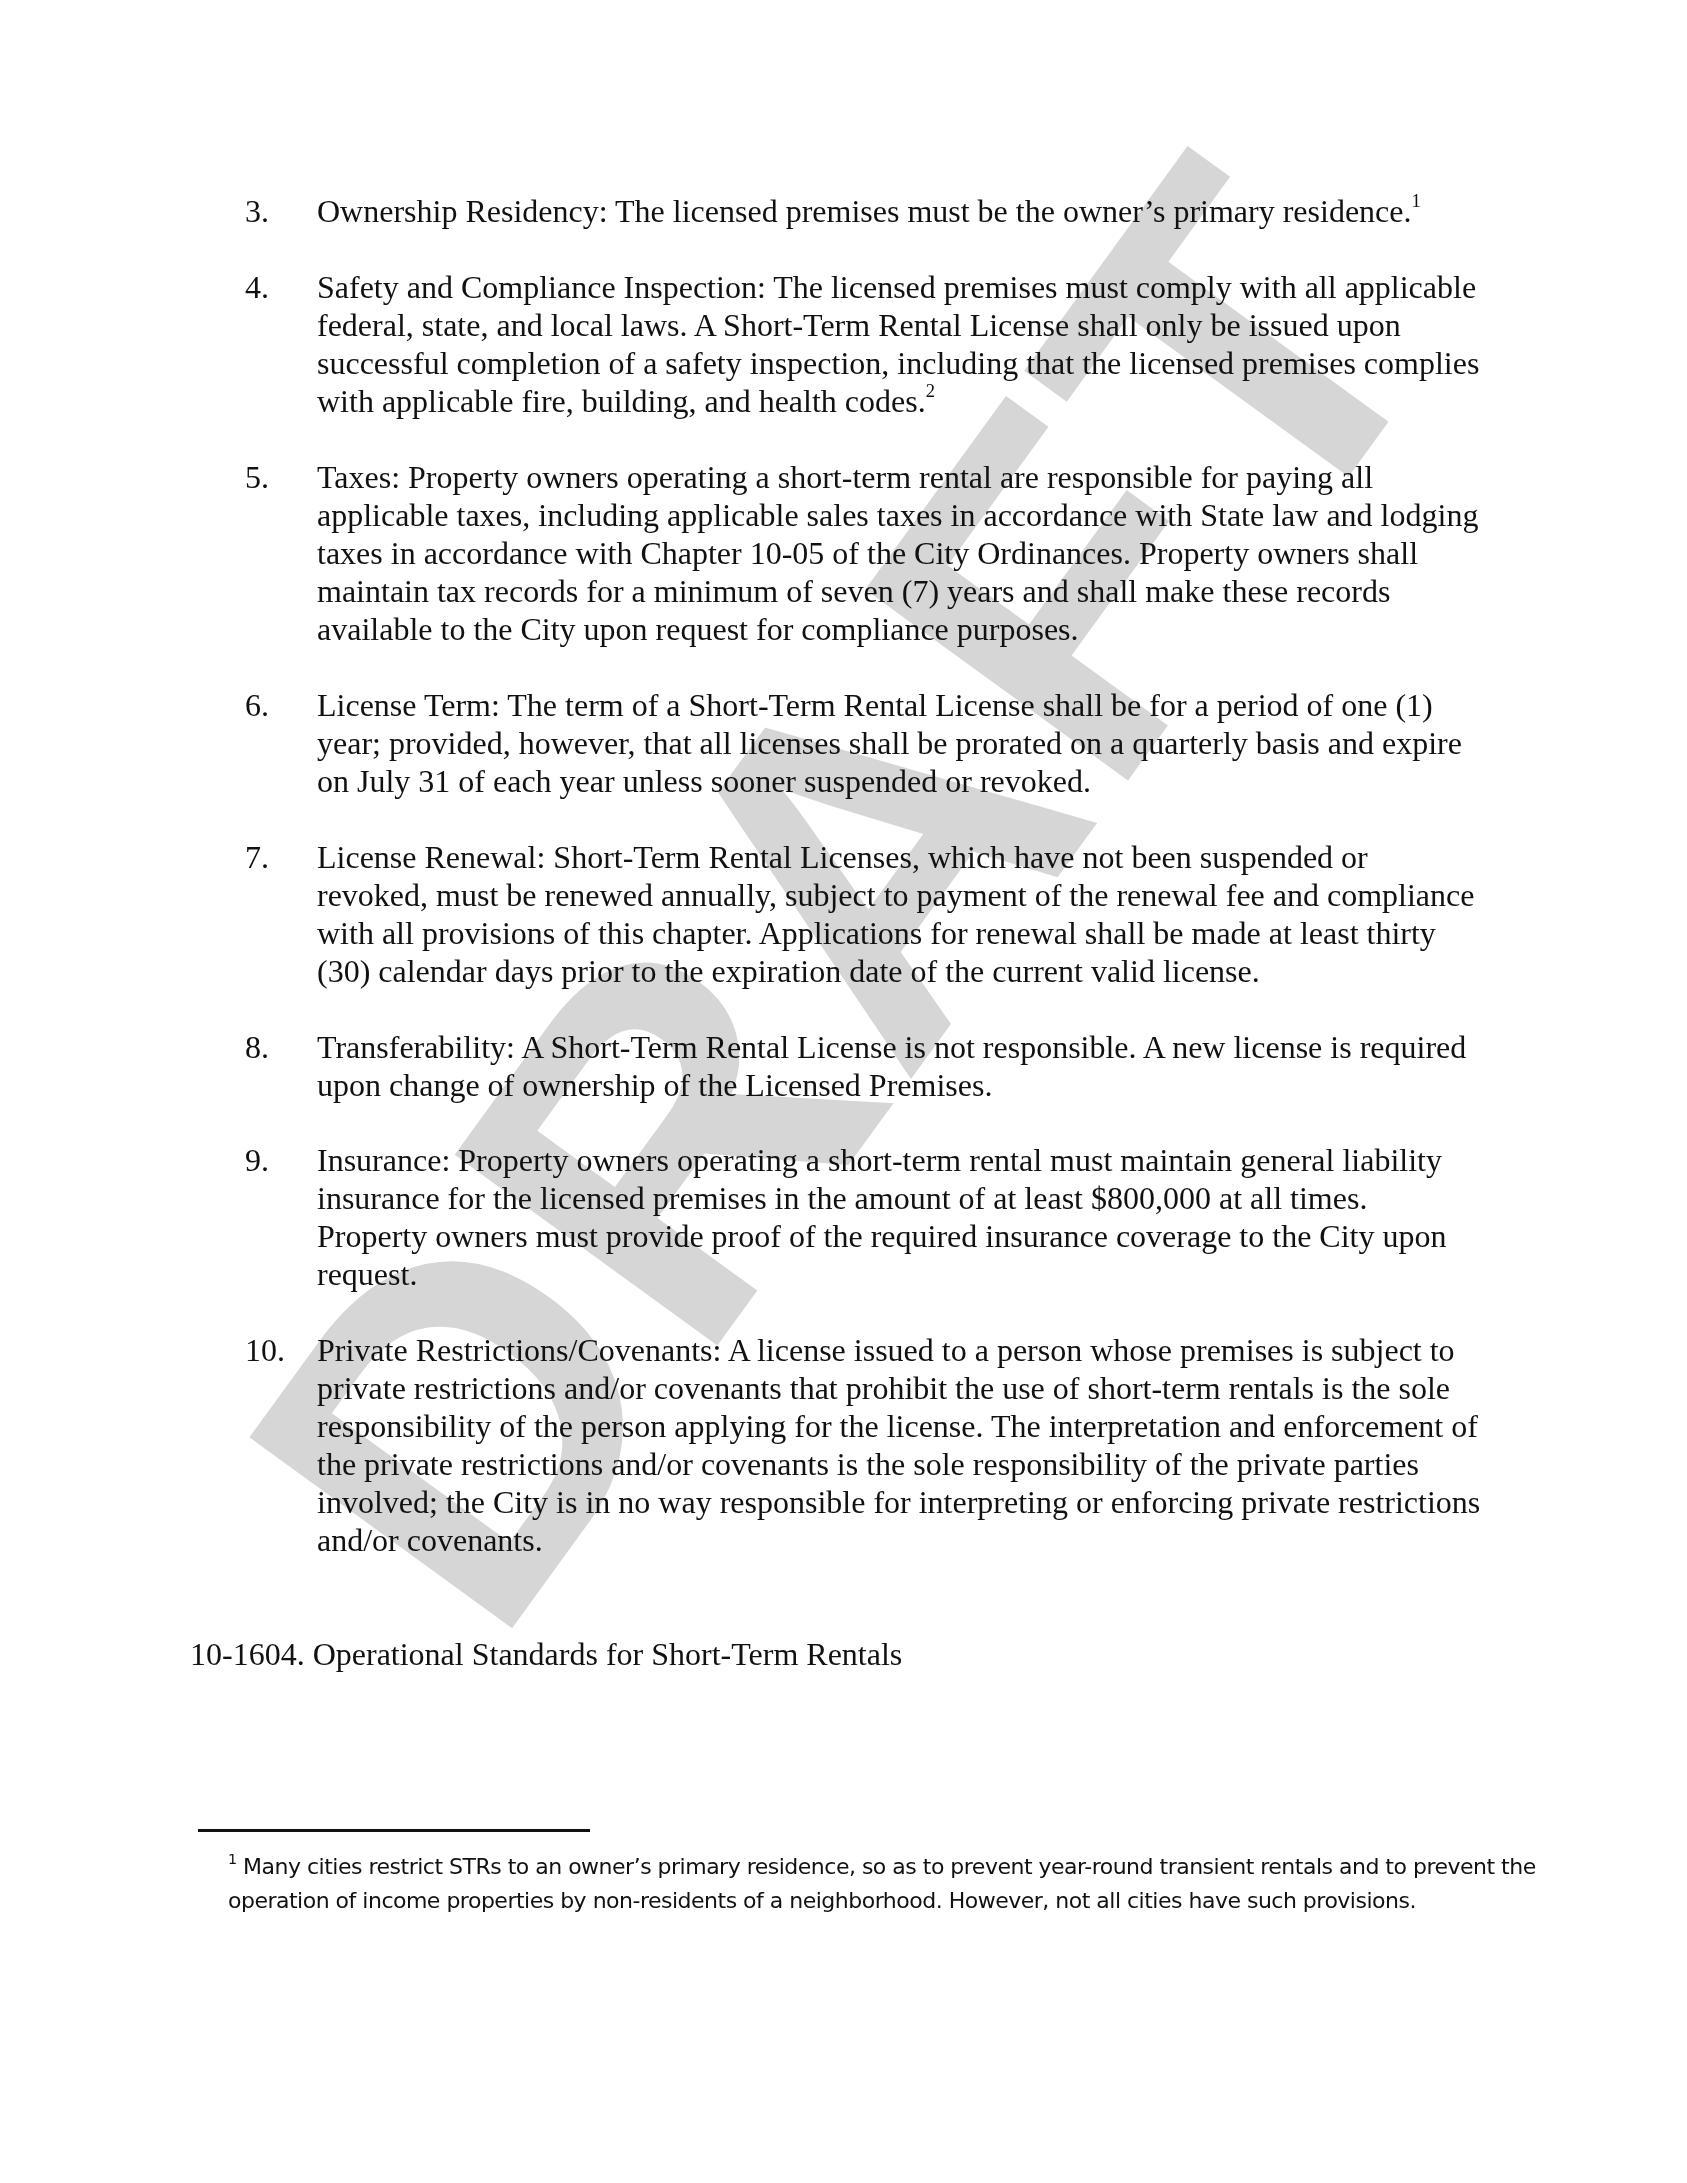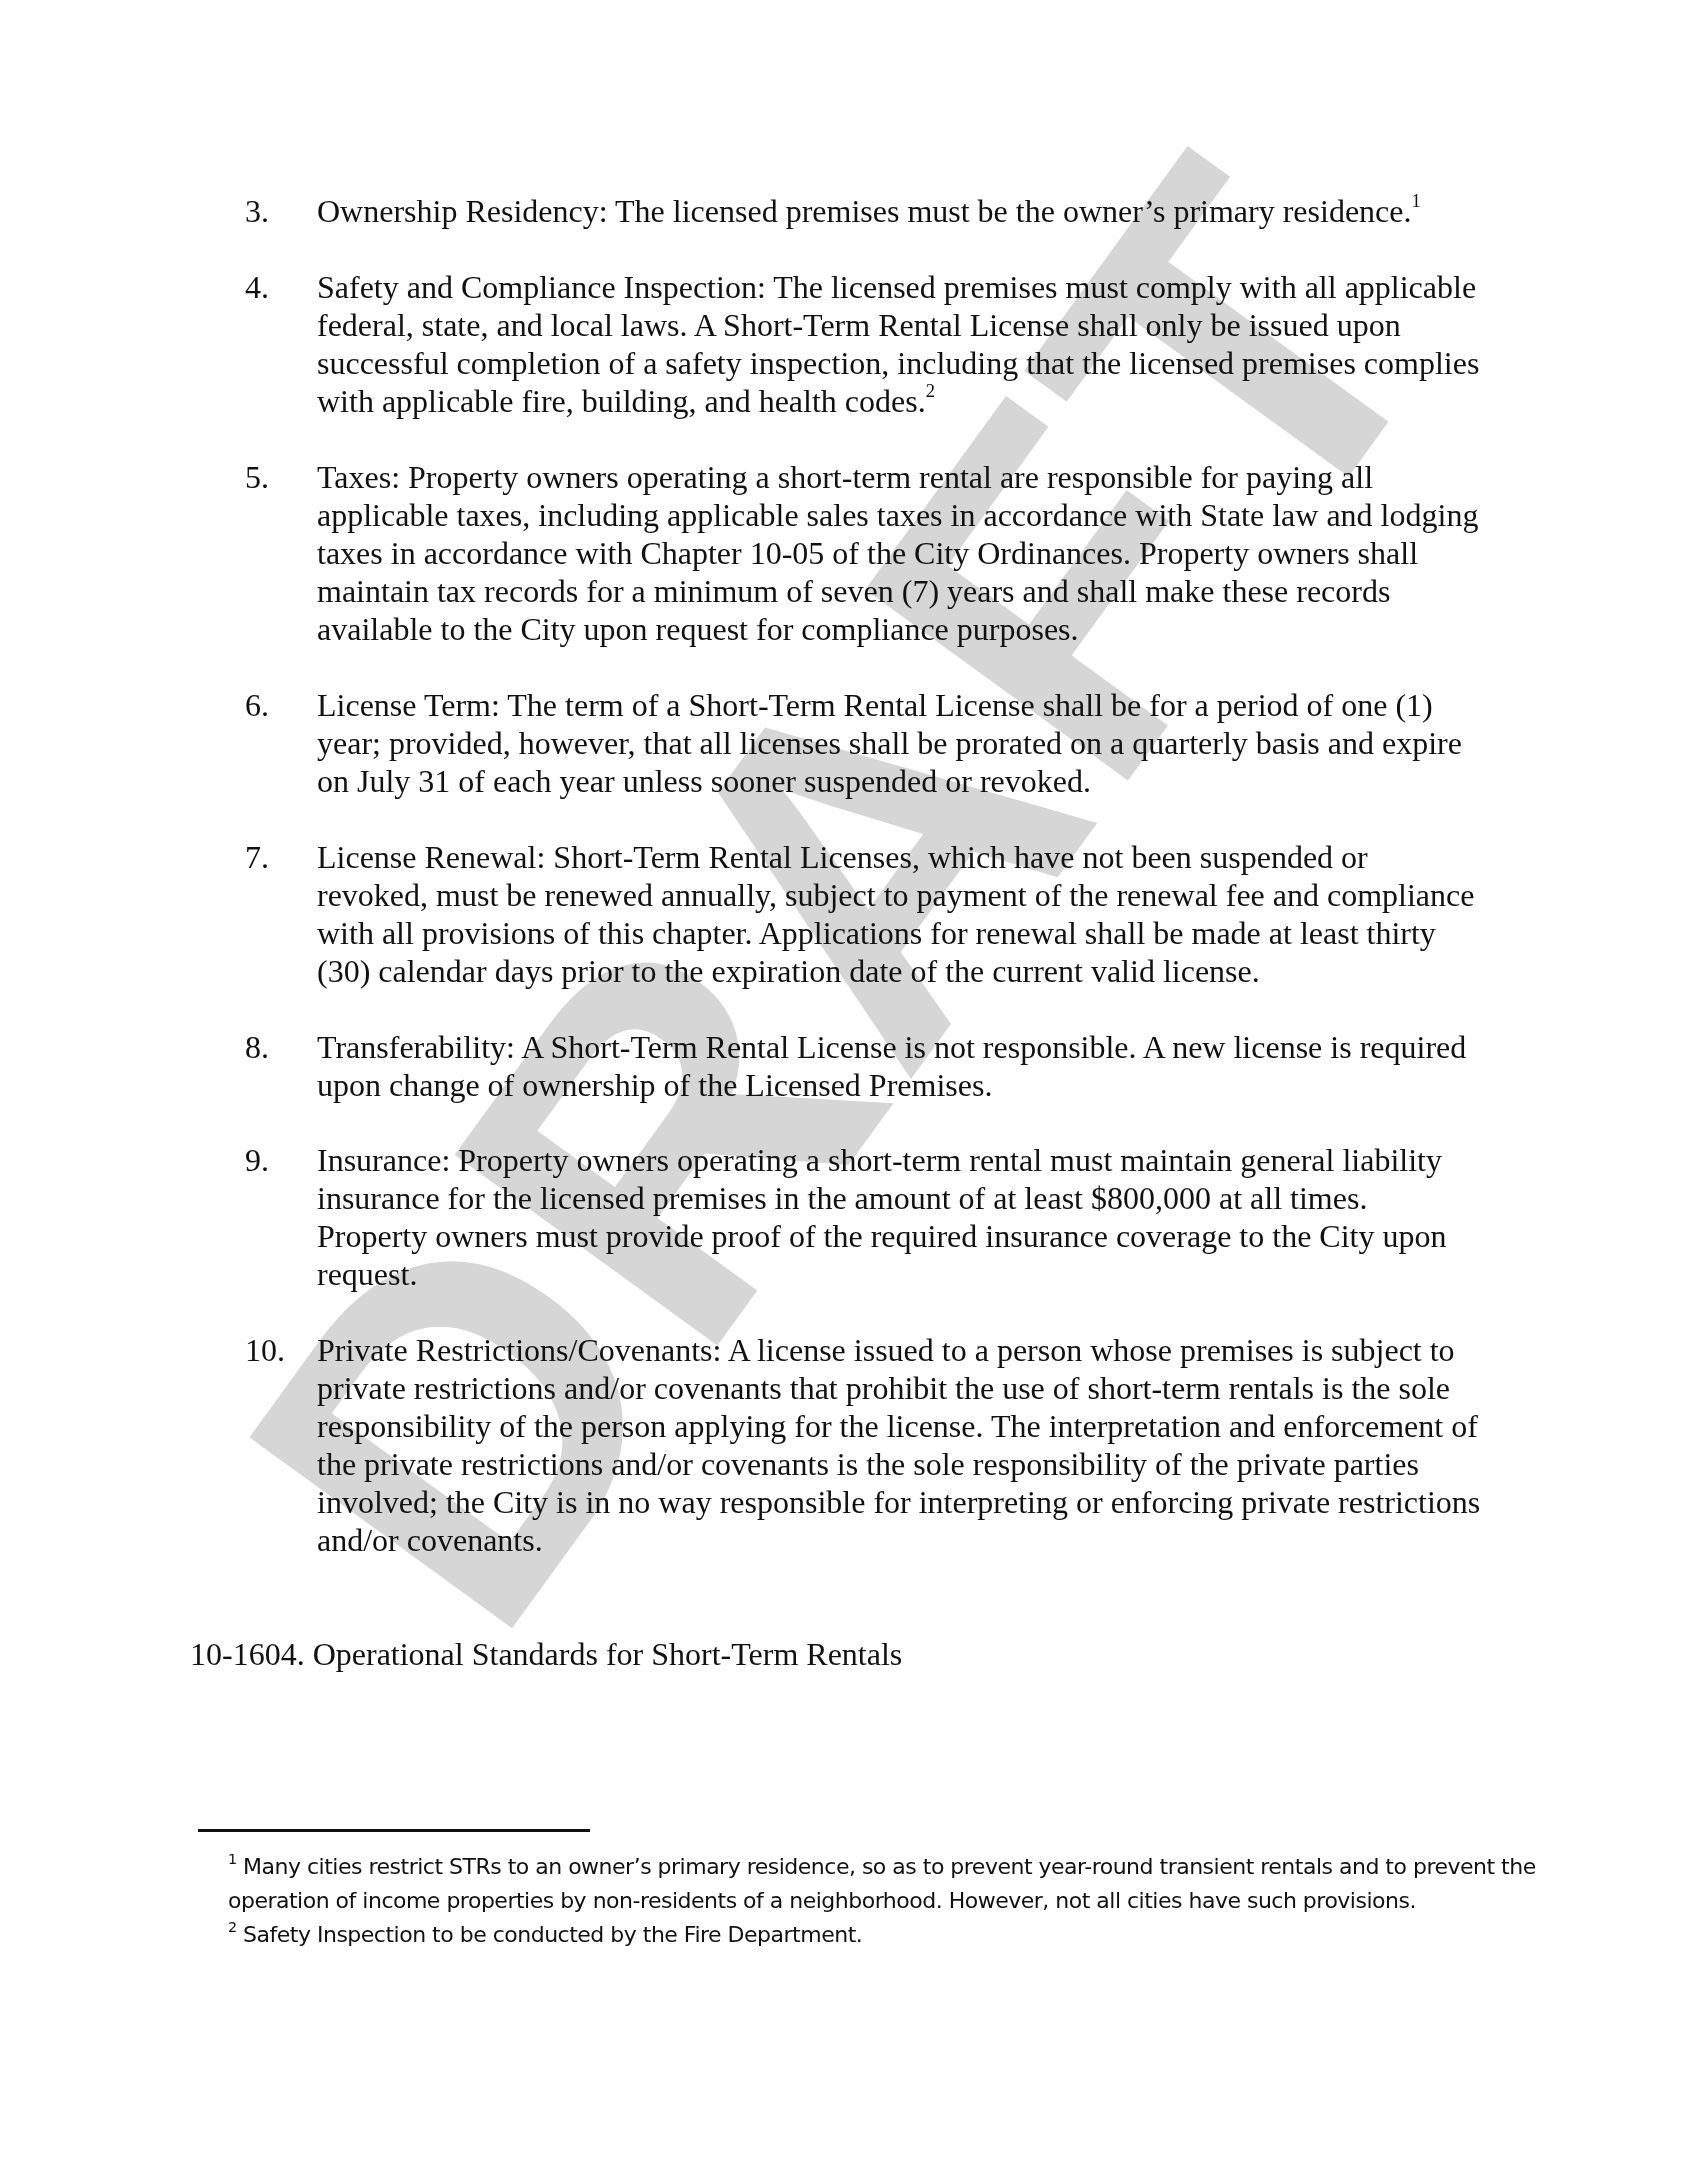--- a/index.html
+++ b/index.html
@@ -79,17 +79,16 @@
       <div class="txt">Private Restrictions/Covenants: A license issued to a person whose premises is subject to private restrictions and/or covenants that prohibit the use of short-term rentals is the sole responsibility of the person applying for the license. The interpretation and enforcement of the private restrictions and/or covenants is the sole responsibility of the private parties involved; the City is in no way responsible for interpreting or enforcing private restrictions and/or covenants.</div>
     </div>
 
     <div class="heading">10-1604. Operational Standards for Short-Term Rentals</div>
   </div>
 
   <div class="fn-rule"></div>
 
   <div class="footnotes">
     <div><sup>1</sup> <span>Many cities restrict STRs to an owner’s primary residence, so as to prevent year-round transient rentals and to prevent the operation of income properties by non-residents of a neighborhood. However, not all cities have such provisions.</span></div>
-    <div><sup>2</sup> <span>Safety Inspection to be conducted by the Fire Department.</span></div>
   </div>
 
 </div>
 
 
 </body></html>

